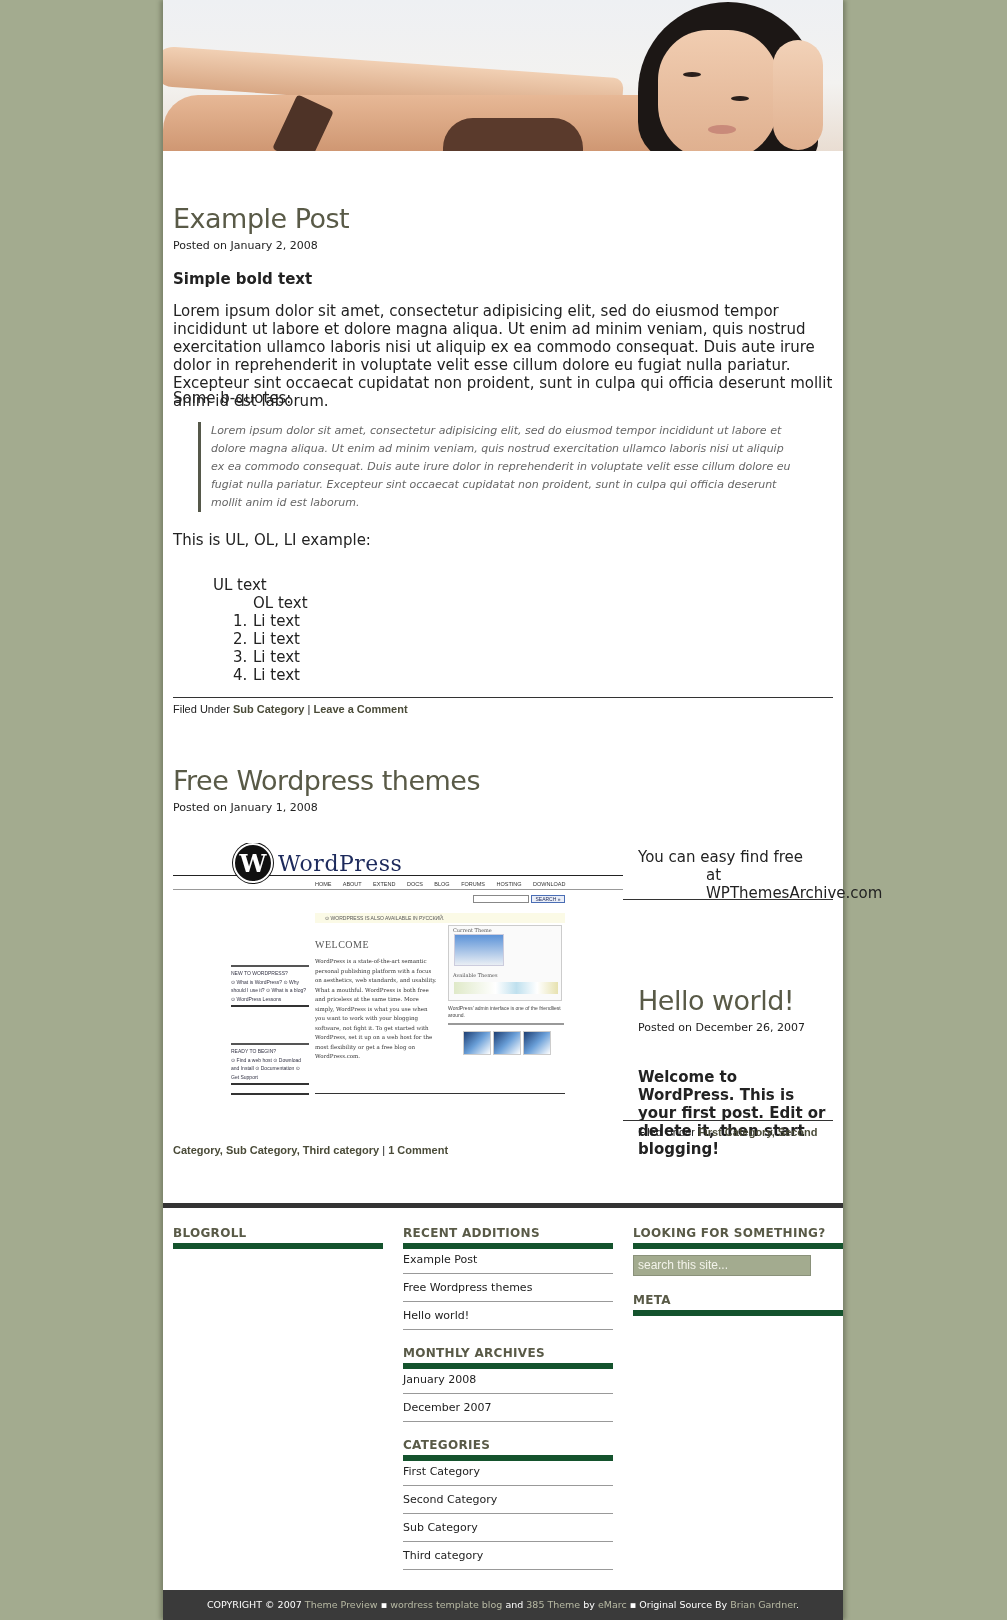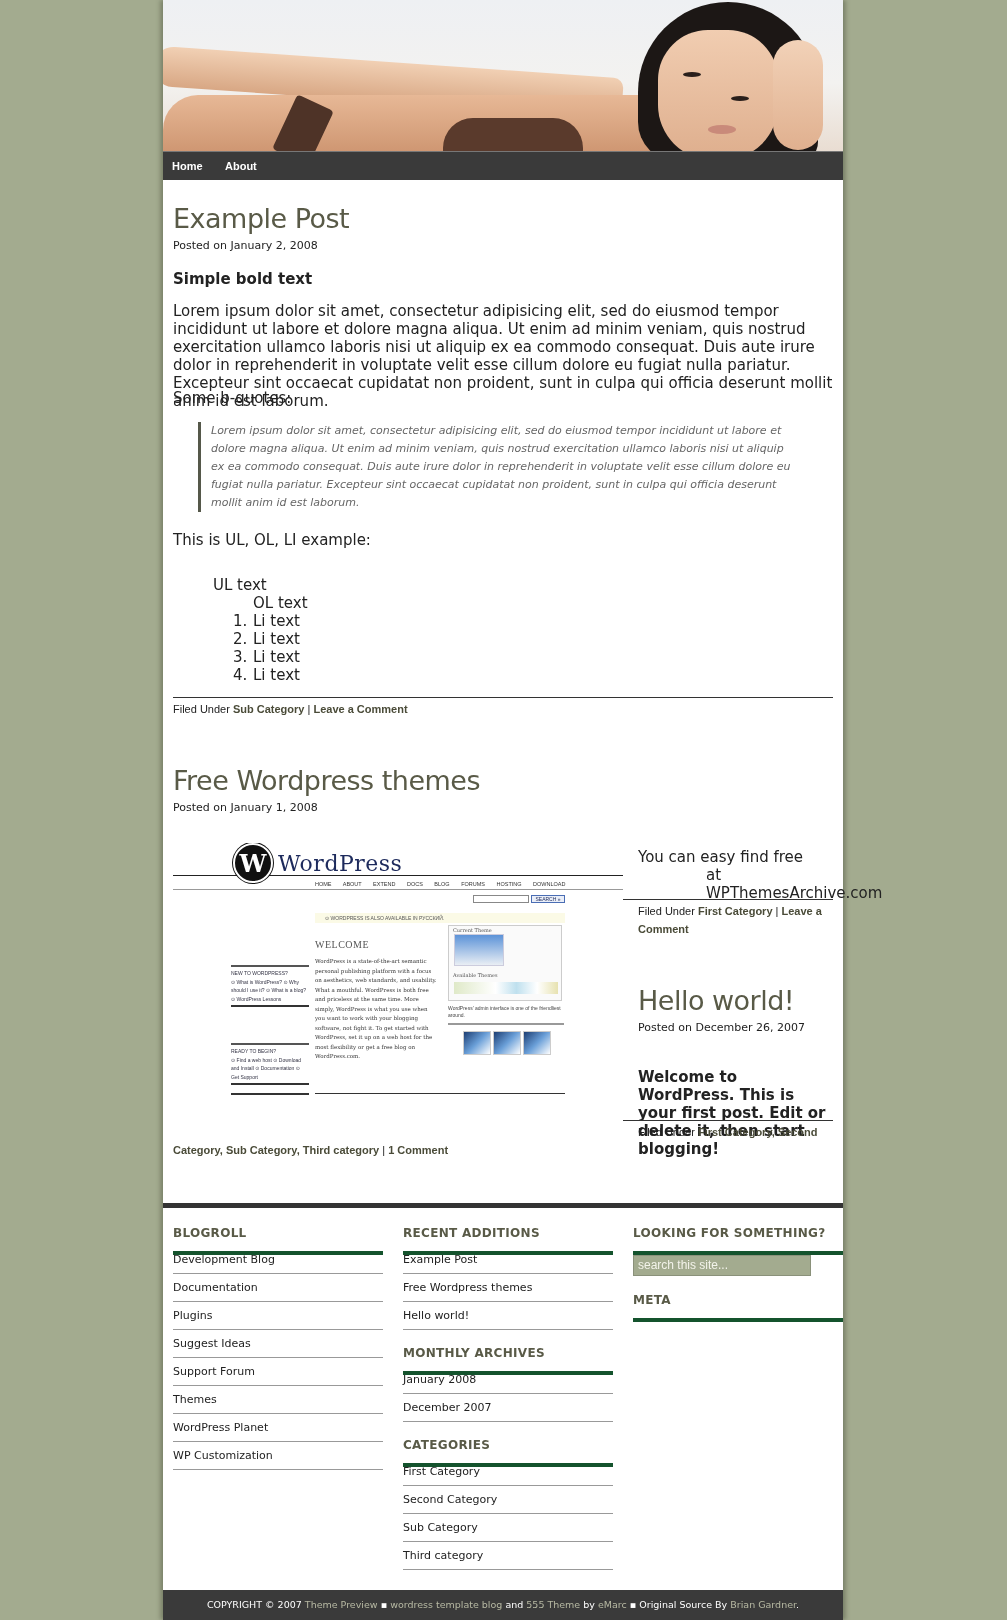--- a/index.html
+++ b/index.html
@@ -101,21 +101,21 @@
   .wpshot .caprule { position: absolute; left: 275px; top: 180px; width: 116px; height: 2px; background: #999; }
   .wpshot .thumbs { position: absolute; left: 290px; top: 188px; }
   .wpshot .thumbs span { display: inline-block; width: 28px; height: 24px; margin-right: 2px; border: 1px solid #ccc; background: linear-gradient(135deg, #1d3e73, #6a9fd8 50%, #fff); }
   .wpshot .brule { position: absolute; left: 142px; top: 250px; width: 250px; height: 1px; background: #333; }
   .wpshot .brule2 { position: absolute; left: 58px; top: 250px; width: 78px; height: 2px; background: #333; }
 
   
   .divider { position: absolute; left: 0; top: 1203px; width: 680px; height: 5px; background: #333; }
   .widget-title {
     position: absolute; font-family: "DejaVu Sans", sans-serif; font-weight: bold; font-size: 12px;
-    color: #595a47; letter-spacing: 0.3px; padding-bottom: 11px; border-bottom: 4px solid #14532d;
+    color: #595a47; letter-spacing: 0.3px; padding-bottom: 3px; border-bottom: 6px solid #14532d;
     width: 210px;
   }
   .wlist { position: absolute; width: 210px; list-style: none; }
   .wlist li { height: 28px; line-height: 28px; border-bottom: 1px solid #999; font-size: 11px; color: #222; }
   .search { position: absolute; left: 470px; top: 1255px; width: 178px; height: 21px; background: #a3ab8f; border: 1px solid #8a917a; color: #f3f3ea; font-family: "Liberation Sans", sans-serif; font-size: 12px; padding-left: 4px; line-height: 19px; }
   .footer {
     position: absolute; left: 0; top: 1590px; width: 680px; height: 30px; background: #3a3a3a;
     color: #fff; font-size: 9.5px; text-align: center; line-height: 30px;
   }
   .footer .lnk { color: #b7b9a3; }
@@ -131,24 +131,20 @@
     <div class="strap"></div>
     <div class="top"></div>
     <div class="hair"></div>
     <div class="face"></div>
     <div class="hand"></div>
     <div class="eye" style="left:520px;top:72px;"></div>
     <div class="eye" style="left:568px;top:96px;"></div>
     <div class="lip"></div>
   </div>
 
-  <div class="nav">
-    <a style="left:9px;">Home</a>
-    <a style="left:62px;">About</a>
-  </div>
 
   <div class="post-title" style="left:10px;top:203px;">Example Post</div>
   <div class="posted" style="left:10px;top:239px;">Posted on January 2, 2008</div>
   <div class="txt bold" style="left:10px;top:270px;">Simple bold text</div>
   <div class="txt" style="left:10px;top:302px;width:664px;">Lorem ipsum dolor sit amet, consectetur adipisicing elit, sed do eiusmod tempor incididunt ut labore et dolore magna aliqua. Ut enim ad minim veniam, quis nostrud exercitation ullamco laboris nisi ut aliquip ex ea commodo consequat. Duis aute irure dolor in reprehenderit in voluptate velit esse cillum dolore eu fugiat nulla pariatur. Excepteur sint occaecat cupidatat non proident, sunt in culpa qui officia deserunt mollit anim id est laborum.</div>
   <div class="txt" style="left:10px;top:389px;">Some b-quotes:</div>
   <div class="quote">Lorem ipsum dolor sit amet, consectetur adipisicing elit, sed do eiusmod tempor incididunt ut labore et dolore magna aliqua. Ut enim ad minim veniam, quis nostrud exercitation ullamco laboris nisi ut aliquip ex ea commodo consequat. Duis aute irure dolor in reprehenderit in voluptate velit esse cillum dolore eu fugiat nulla pariatur. Excepteur sint occaecat cupidatat non proident, sunt in culpa qui officia deserunt mollit anim id est laborum.</div>
   <div class="txt" style="left:10px;top:531px;">This is UL, OL, LI example:</div>
   <div class="txt" style="left:50px;top:576px;">UL text</div>
   <div class="txt" style="left:90px;top:594px;">OL text</div>
@@ -201,54 +197,38 @@
     <div class="caption">WordPress' admin interface is one of the friendliest around.</div>
     <div class="caprule"></div>
     <div class="thumbs"><span></span><span></span><span></span></div>
     <div class="brule"></div>
     <div class="brule2"></div>
   </div>
 
   <div class="txt" style="left:475px;top:848px;">You can easy find free</div>
   <div class="txt" style="left:519px;top:866px;margin-left:24px;">at WPThemesArchive.com</div>
   <div class="rule" style="left:460px;top:899px;width:210px;"></div>
-  <div class="filed" style="left:475px;top:902px;width:200px;">
-    <span>Filed Under</span>
-    <a>First Category</a>
-    <span>|</span>
-    <a>Leave a Comment</a>
-  </div>
   <div class="filed" style="left:10px;top:1141px;">
     <a>Category, Sub Category, Third category</a>
     <span>|</span>
     <a>1 Comment</a>
   </div>
 
   <div class="post-title" style="left:475px;top:985px;">Hello world!</div>
   <div class="posted" style="left:475px;top:1021px;">Posted on December 26, 2007</div>
   <div class="txt" style="left:475px;top:1068px;width:195px;font-weight:bold;">Welcome to WordPress. This is your first post. Edit or delete it, then start blogging!</div>
   <div class="rule" style="left:460px;top:1120px;width:210px;"></div>
   <div class="filed" style="left:475px;top:1123px;">
     <span>Filed Under</span>
     <a>First Category, Second</a>
   </div>
 
   <div class="divider"></div>
 
   <div class="widget-title" style="left:10px;top:1226px;">BLOGROLL</div>
-  <ul class="wlist" style="left:10px;top:1246px;">
-    <li>Development Blog</li>
-    <li>Documentation</li>
-    <li>Plugins</li>
-    <li>Suggest Ideas</li>
-    <li>Support Forum</li>
-    <li>Themes</li>
-    <li>WordPress Planet</li>
-    <li>WP Customization</li>
-  </ul>
 
   <div class="widget-title" style="left:240px;top:1226px;">RECENT ADDITIONS</div>
   <ul class="wlist" style="left:240px;top:1246px;">
     <li>Example Post</li>
     <li>Free Wordpress themes</li>
     <li>Hello world!</li>
   </ul>
 
   <div class="widget-title" style="left:240px;top:1346px;">MONTHLY ARCHIVES</div>
   <ul class="wlist" style="left:240px;top:1366px;">
@@ -268,20 +248,20 @@
   <div class="search">search this site...</div>
 
   <div class="widget-title" style="left:470px;top:1293px;">META</div>
 
   <div class="footer">
     <span>COPYRIGHT © 2007</span>
     <span class="lnk">Theme Preview</span>
     <span>▪</span>
     <span class="lnk">wordress template blog</span>
     <span>and</span>
-    <span class="lnk">555 Theme</span>
+    <span class="lnk">385 Theme</span>
     <span>by</span>
     <span class="lnk">eMarc</span>
     <span>▪</span>
     <span>Original Source By</span>
     <span class="lnk">Brian Gardner</span><span>.</span>
   </div>
 </div>
 
 </body></html>

